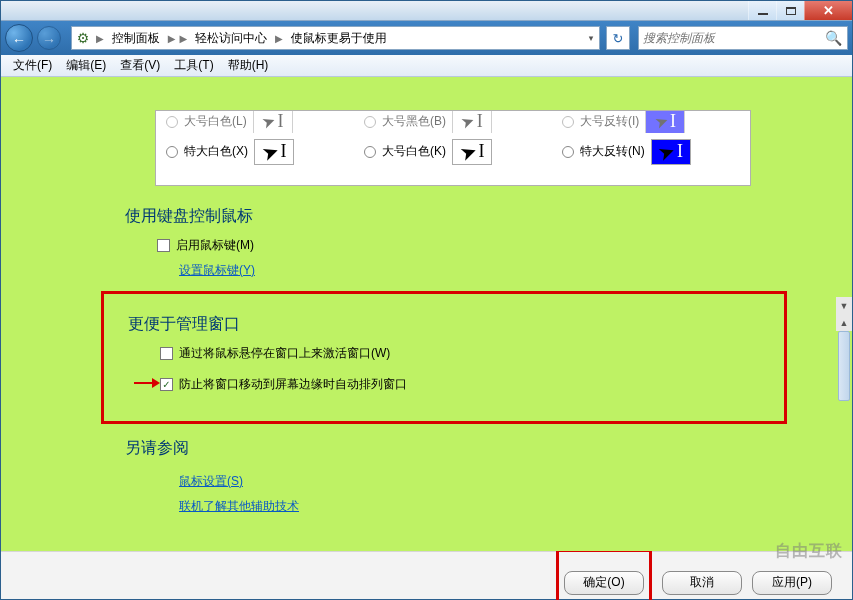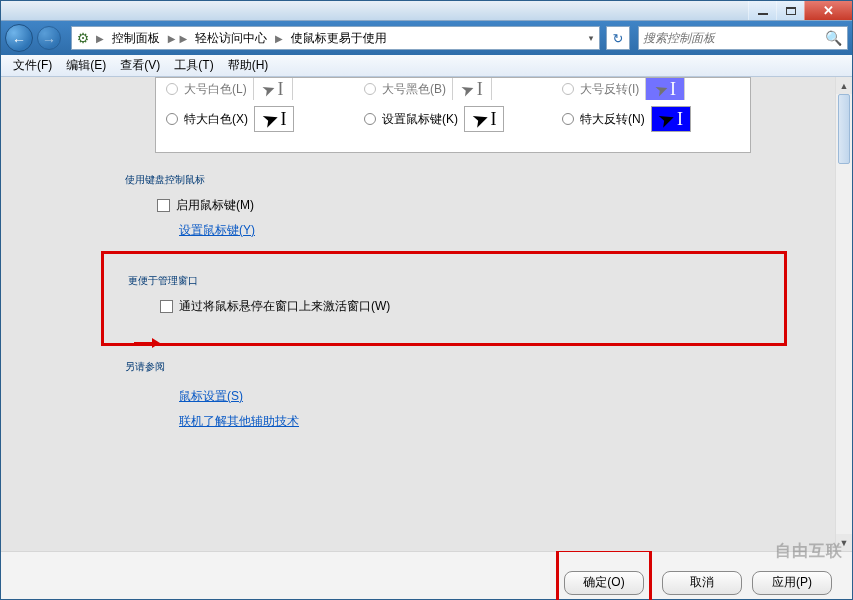--- a/index.html
+++ b/index.html
@@ -25,39 +25,39 @@
 .bc-sep { color:#777; padding:0 2px; font-size:10px; }
 .bc-dd { width:16px; display:flex; align-items:center; justify-content:center; color:#555; font-size:9px; }
 .nav-refresh { width:24px; height:24px; background:#fff; border:1px solid #87a6c4; display:flex; align-items:center; justify-content:center; margin-left:2px; color:#2b6bae; font-size:13px; }
 .search { width:210px; height:24px; background:#fff; border:1px solid #87a6c4; display:flex; align-items:center; margin-left:4px; padding:0 4px; }
 .search input { border:none; outline:none; flex:1; font-size:12px; font-style:italic; color:#888; font-family:inherit; background:transparent; }
 .search-icon { color:#2b6bae; font-size:14px; }
 
 .menubar { height:22px; background: linear-gradient(to bottom,#f6f9fd,#e3ecf7); border-bottom:1px solid #b8c9dc; display:flex; align-items:center; padding:0 6px; gap:2px; }
 .menu-item { padding:2px 6px; color:#000; }
 
-.client { flex:1; display:flex; background:#e5e5e5; position:relative; }
+.client { flex:1; display:flex; background:#bef264; position:relative;align-items:center; }
 .content { flex:1; overflow:hidden; padding: 0 0 0 0; }
 .scrollbar { width:17px; background:#f0f0f0; border-left:1px solid #ddd; position:relative; }
 .sb-up, .sb-down { height:17px; background:#e8e8e8; display:flex; align-items:center; justify-content:center; font-size:9px; color:#555; position:absolute; left:0; right:0; }
 .sb-up { top:0; } .sb-down { bottom:0; }
 .sb-thumb { position:absolute; left:2px; right:2px; top:17px; height:70px; background:linear-gradient(to right,#d9e6f4,#c1d6ec); border:1px solid #9bb9d8; border-radius:2px; }
 
 .inner { padding: 0 24px 0 100px; }
 
 .cursor-grid-box { border:1px solid #b0b0b0; background:#fff; margin: 0 60px 20px 54px; padding: 0 0 14px 0; }
 .cursor-grid { display:grid; grid-template-columns: 1fr 1fr 1fr; }
 .cursor-cell { display:flex; align-items:center; gap:6px; padding:6px 10px; }
 .radio { width:12px; height:12px; border:1px solid #888; border-radius:50%; background:#fff; display:inline-block; }
 .cursor-sample { width:40px; height:26px; border:1px solid #aaa; background:#fff; display:flex; align-items:center; justify-content:center; gap:2px; }
 .cursor-sample.inverted { background:#00f; }
 .cur-arrow { font-size:16px; transform: rotate(-20deg); }
 .cur-ibeam { font-family: serif; font-size:18px; }
 
-.section-head { color:#003974; font-size:10px; margin: 10px 0 10px 24px; }
+.section-head { color:#003974; font-size:16px; margin: 10px 0 10px 24px; }
 .chk-row { display:flex; align-items:center; gap:6px; margin: 4px 0 4px 56px; }
 .chk { width:13px; height:13px; border:1px solid #777; background:#fff; display:inline-flex; align-items:center; justify-content:center; font-size:10px; color:#2a6a2a; }
 .chk.checked::after { content:"✓"; }
 .sub-text { margin: 6px 0 8px 78px; color:#000; }
 .link { color:#0959c5; text-decoration:underline; cursor:pointer; margin: 4px 0 4px 78px; display:inline-block; }
 .link.lv2 { }
 
 .redbox1 { border:3px solid #d80000; margin: 8px 24px 14px 0; padding: 10px 0 24px 0; position:relative; }
 .red-arrow { position:absolute; left:30px; top:78px; color:#d80000; font-size:18px; font-weight:bold; }
 .red-arrow::before { content:""; display:inline-block; width:18px; height:2px; background:#d80000; vertical-align:middle; }
@@ -156,21 +156,21 @@
             <div class="cursor-cell">
               <span class="radio"></span>
               <span>特大白色(X)</span>
               <span class="cursor-sample">
                   <span class="cur-arrow" style="font-size:20px">➤</span>
                   <span class="cur-ibeam">I</span>
                 </span>
             </div>
             <div class="cursor-cell">
               <span class="radio"></span>
-              <span>设置鼠标键(K)</span>
+              <span>大号白色(K)</span>
               <span class="cursor-sample">
                   <span class="cur-arrow" style="color:#000;font-size:20px">➤</span>
                   <span class="cur-ibeam">I</span>
                 </span>
             </div>
             <div class="cursor-cell">
               <span class="radio"></span>
               <span>特大反转(N)</span>
               <span class="cursor-sample inverted">
                   <span class="cur-arrow" style="color:#000;font-size:20px">➤</span>
@@ -187,20 +187,24 @@
         </div>
         <a class="link">设置鼠标键(Y)</a>
 
         <div class="redbox1">
           <div class="section-head">更便于管理窗口</div>
           <div class="chk-row">
             <span class="chk"></span>
             <span>通过将鼠标悬停在窗口上来激活窗口(W)</span>
           </div>
           <div class="red-arrow"></div>
+          <div class="chk-row" style="margin-top:14px">
+            <span class="chk checked"></span>
+            <span>防止将窗口移动到屏幕边缘时自动排列窗口</span>
+          </div>
         </div>
 
         <div class="section-head">另请参阅</div>
         <a class="link lv2">鼠标设置(S)</a><br>
         <a class="link lv2">联机了解其他辅助技术</a>
 
       </div>
     </div>
 
     <div class="scrollbar">

